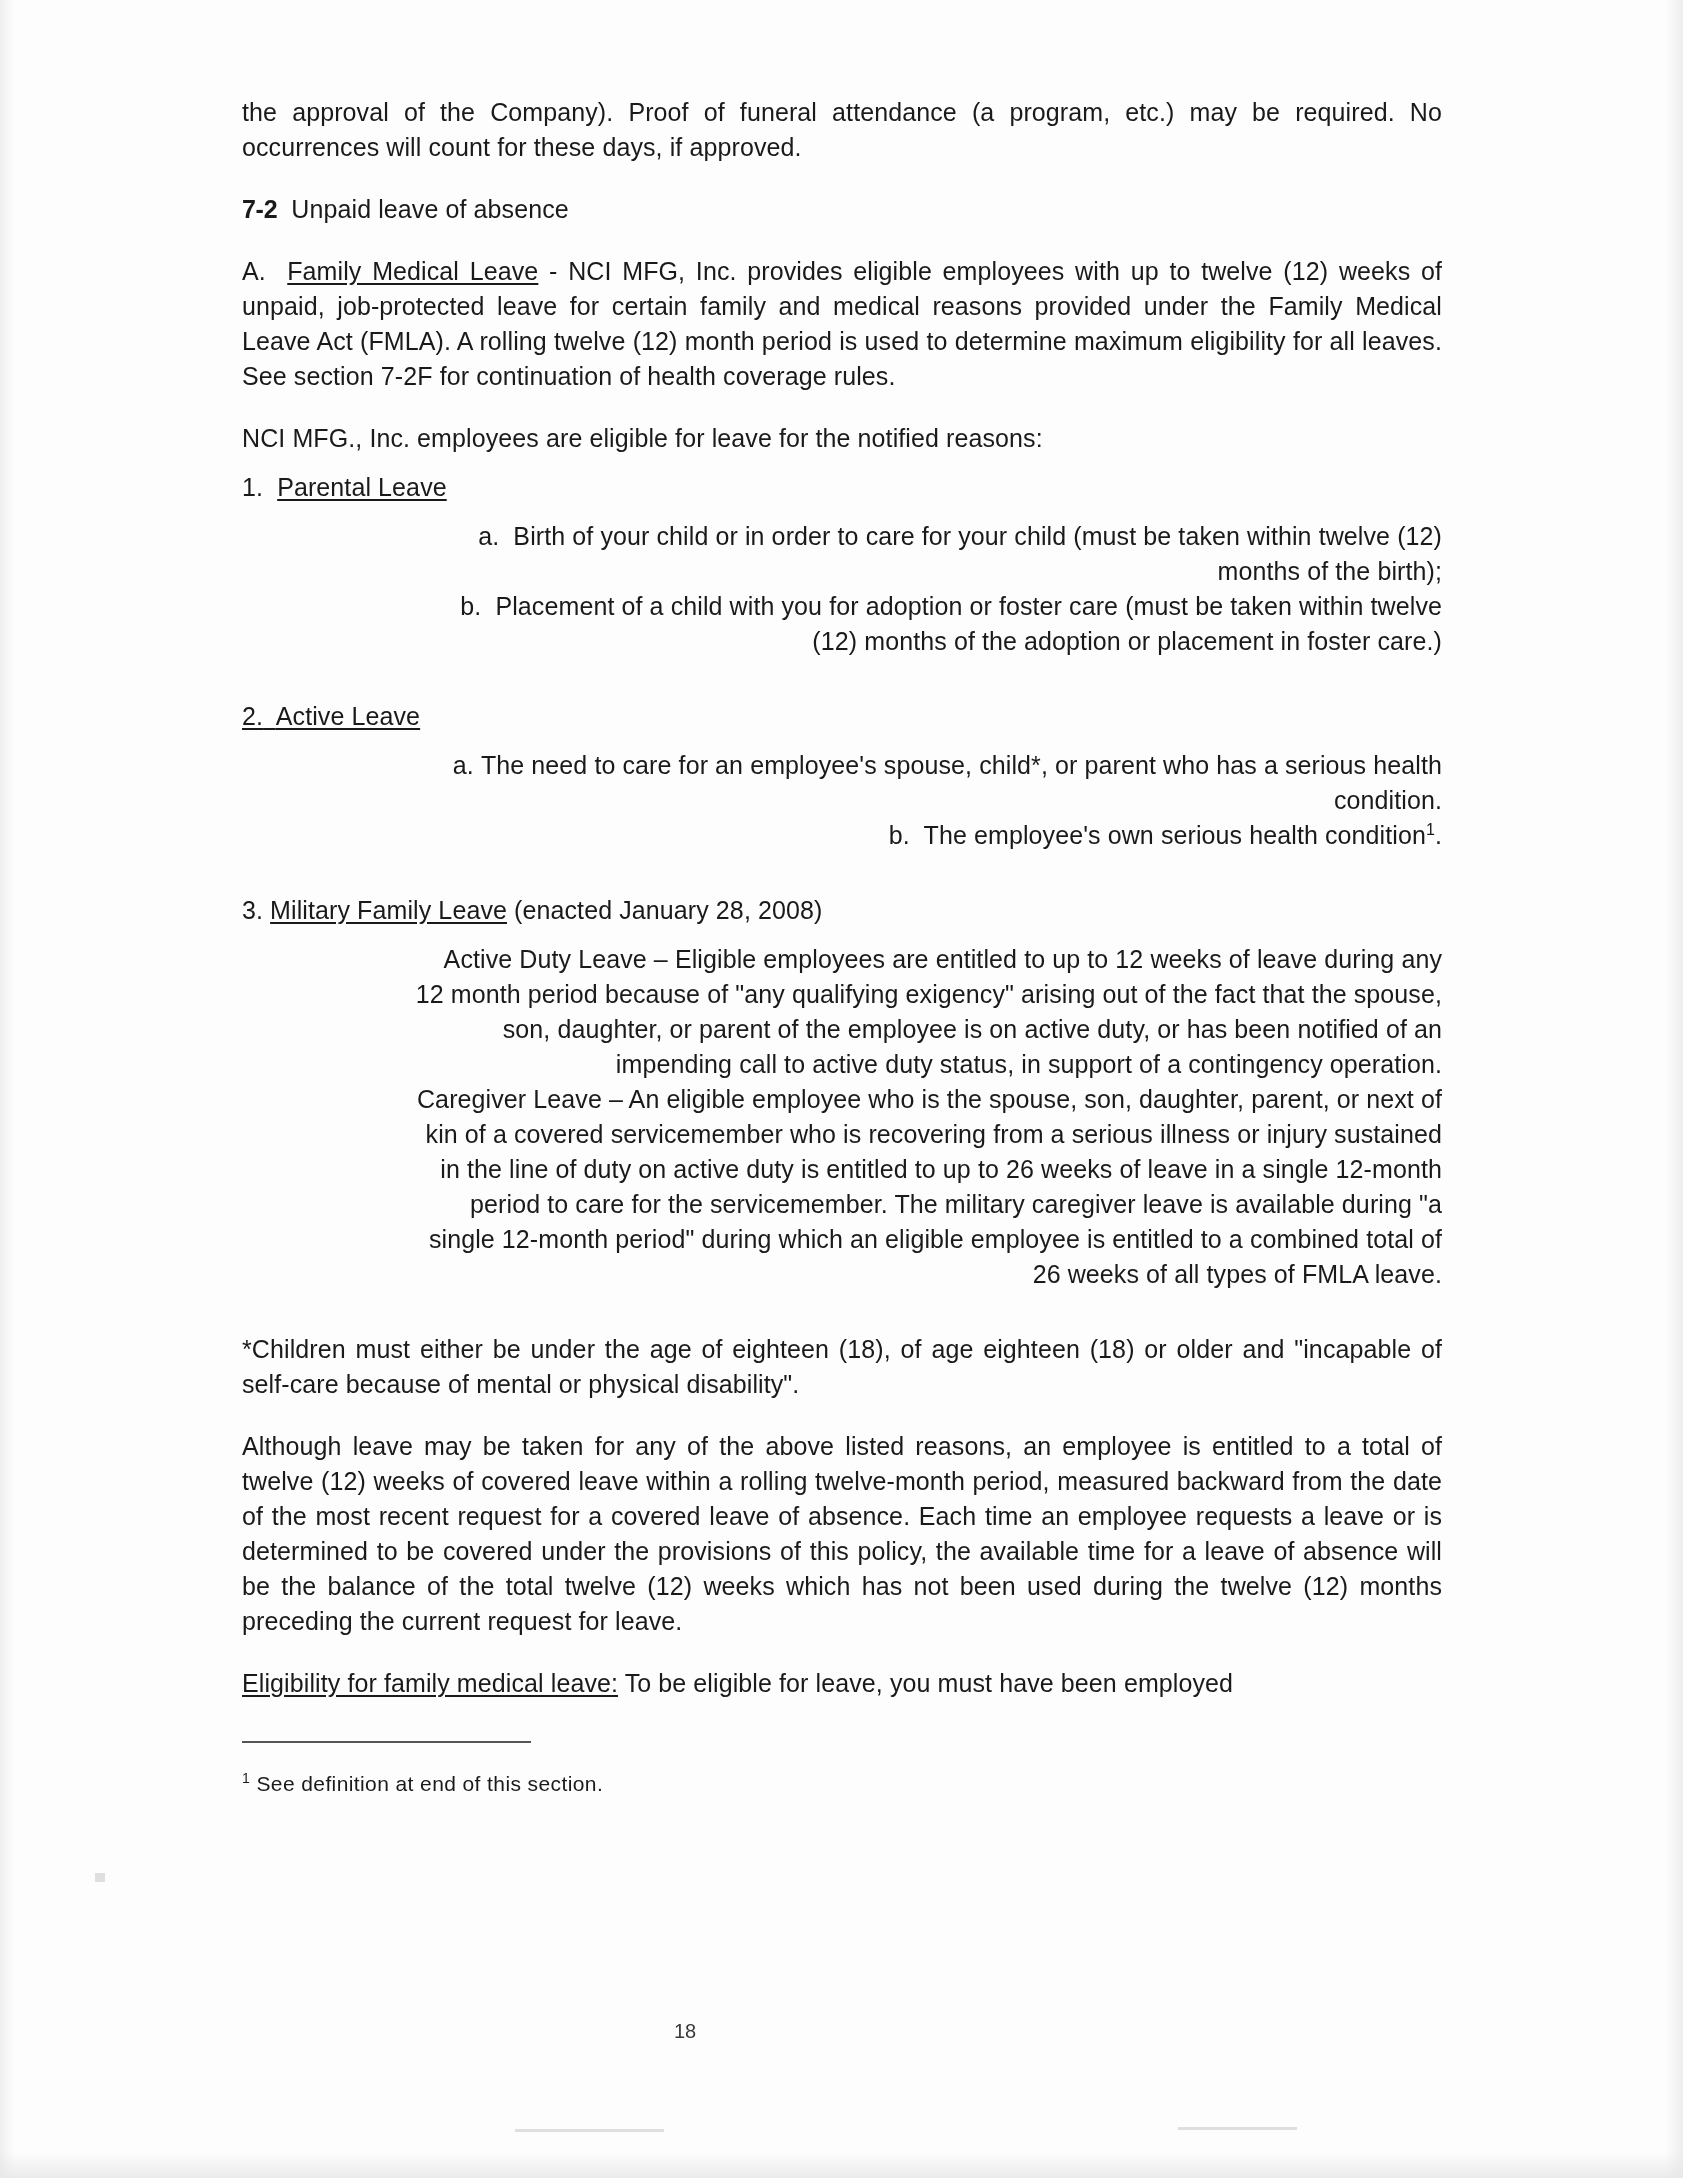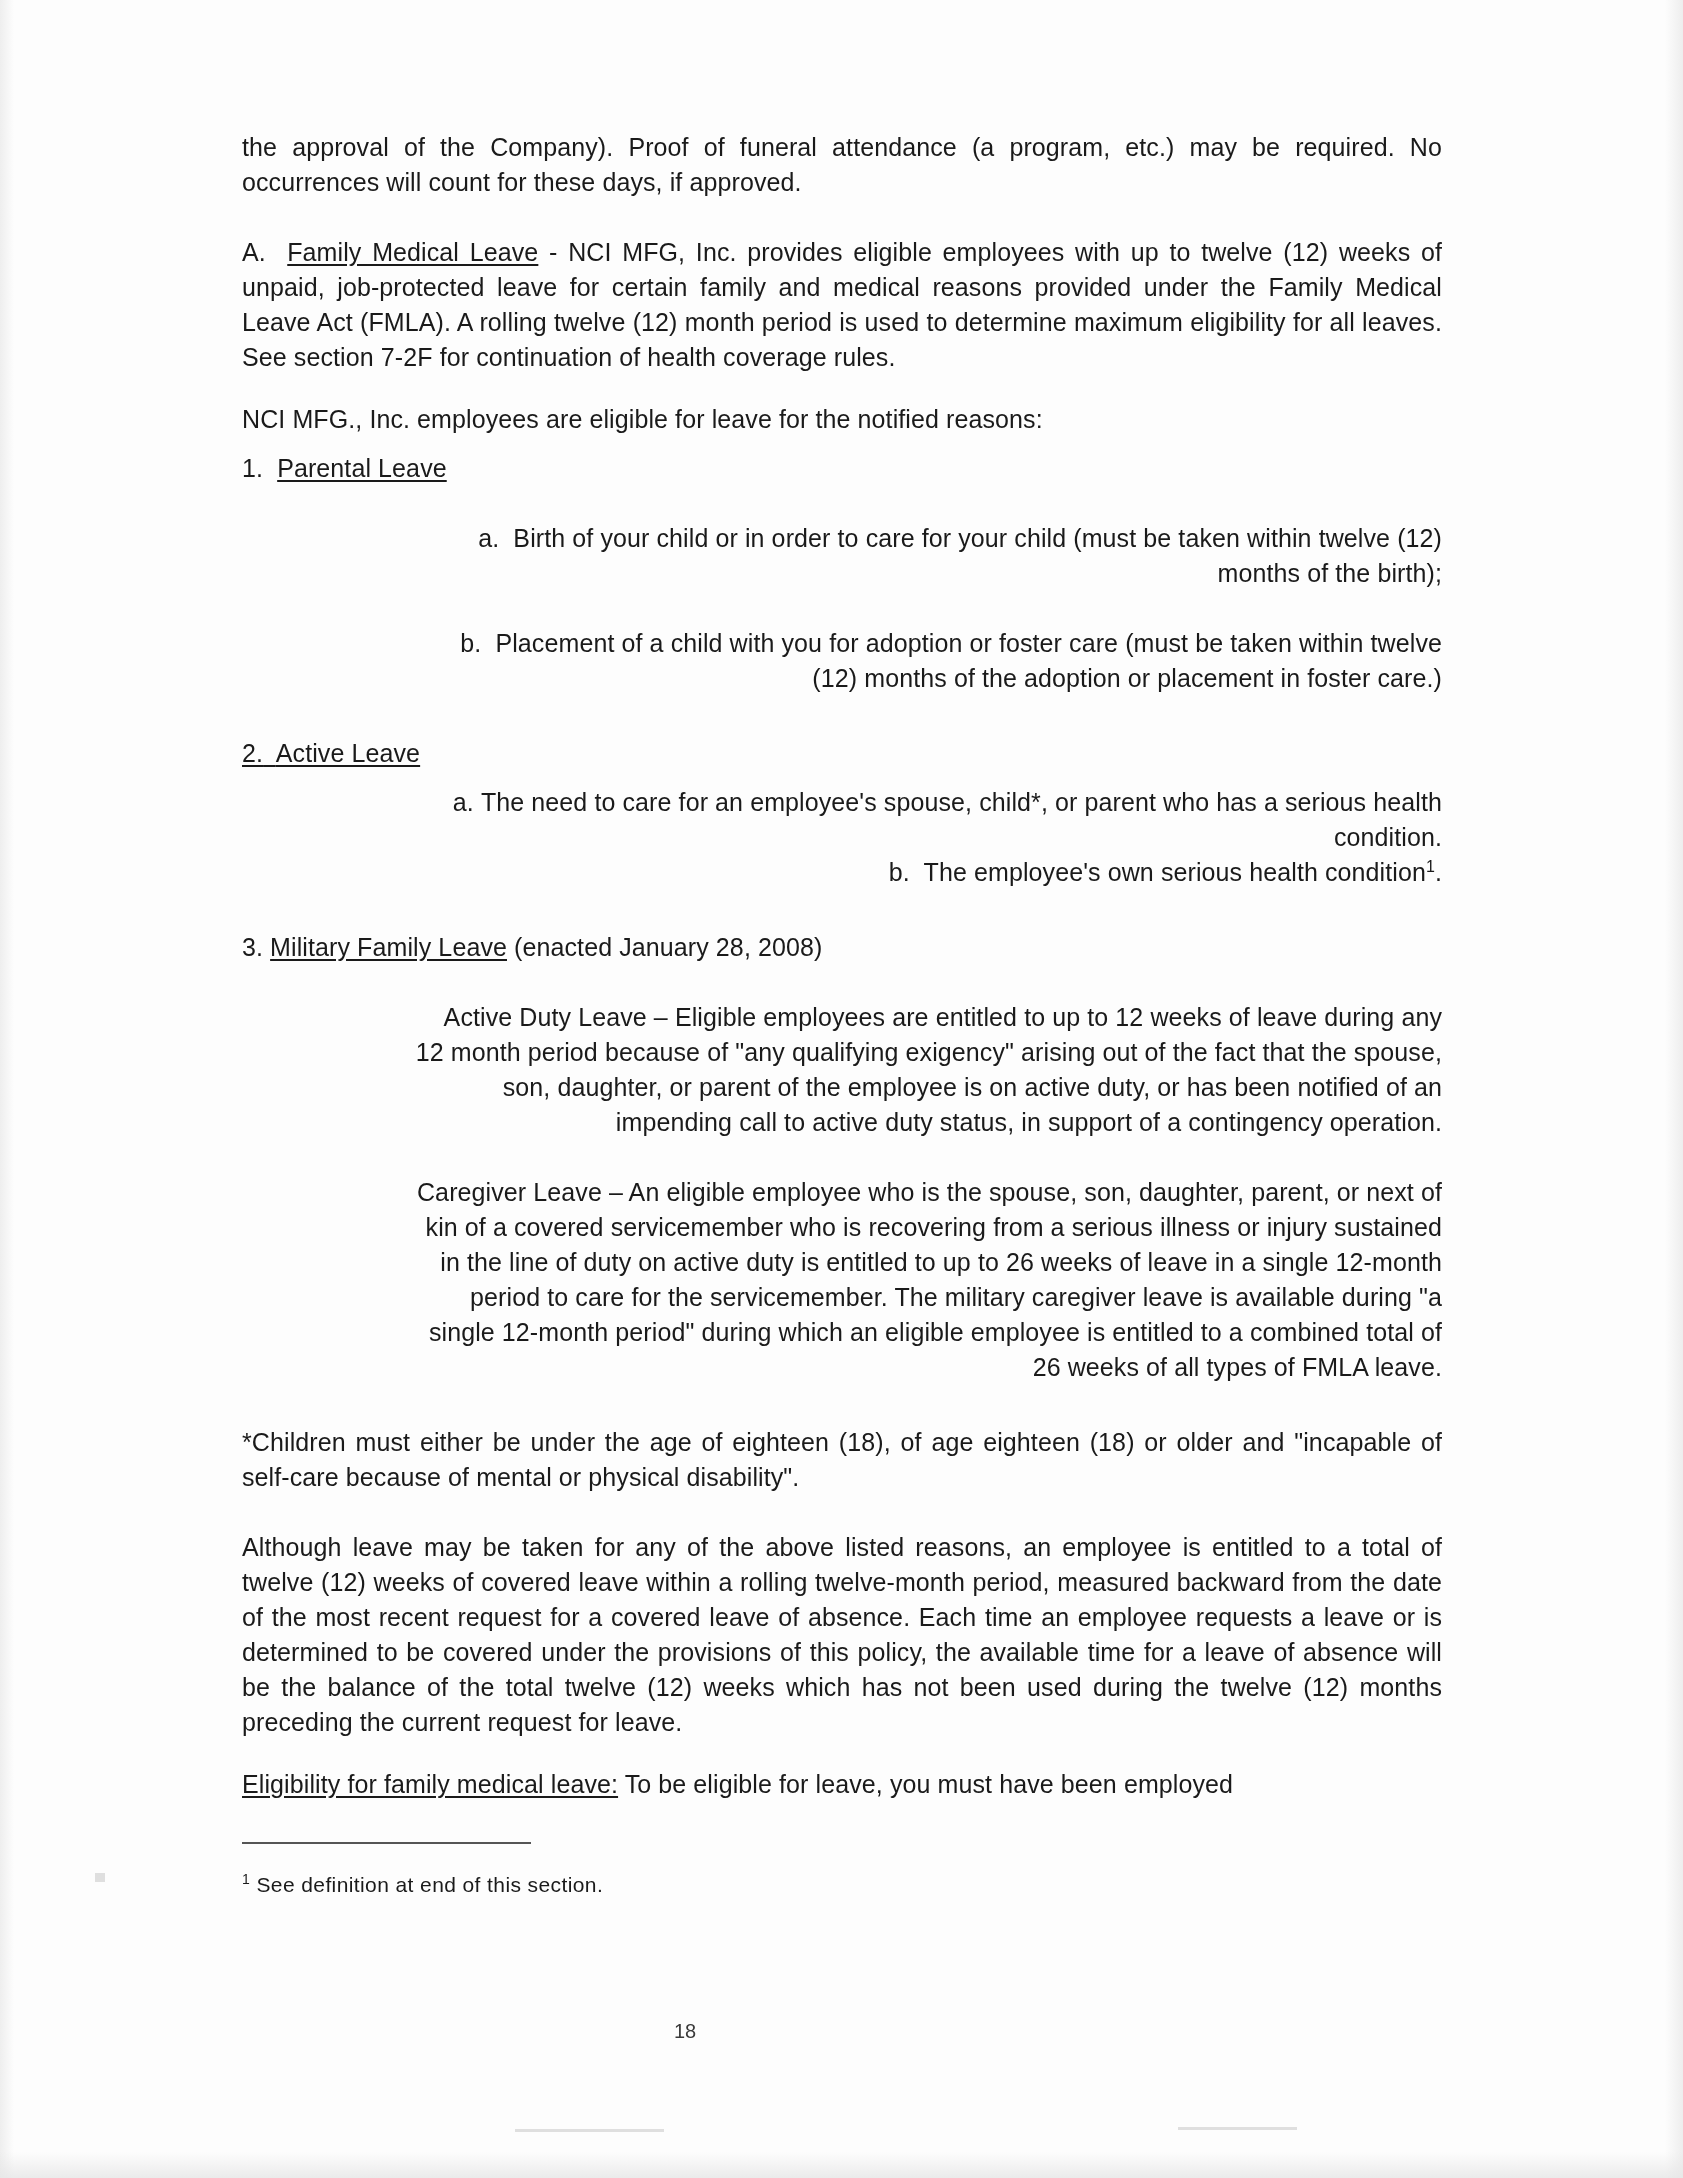--- a/index.html
+++ b/index.html
@@ -63,21 +63,20 @@
   p, div.line {
     margin: 0;
     font-size: 25px;
     line-height: 35px;
     letter-spacing: 0.1px;
   }
 
   .just {
     text-align: justify;
     text-justify: inter-word;
-    margin-top: 35px;
   }
   .left { text-align: left; }
 
   .blk { margin-bottom: 27px; }
   .blk-sm { margin-bottom: 14px; }
   .blk-lg { margin-bottom: 40px; }
 
   .sec-num {
     font-weight: bold;
     letter-spacing: -0.3px;
@@ -137,20 +136,23 @@
   <div class="scan-edge-bottom"></div>
   <div class="scan-speck" style="left:515px; top:2129px; width:149px; height:3px;"></div>
   <div class="scan-speck" style="left:1178px; top:2127px; width:119px; height:3px;"></div>
   <div class="scan-speck" style="left:95px; top:1873px; width:10px; height:9px;"></div>
 </div>
 
 <div class="content">
 
   <p class="just blk">the approval of the Company).  Proof of funeral attendance (a program, etc.) may be required. No occurrences will count for these days, if approved.</p>
 
+  <p class="left blk">
+    <span class="sec-num">7-2</span><span>&nbsp; </span><span>Unpaid leave of absence</span>
+  </p>
 
   <p class="just blk">
     <span>A.</span><span>&nbsp; </span><span class="u">Family Medical Leave</span><span> - NCI MFG, Inc. provides eligible employees with up to twelve (12) weeks of unpaid, job-protected leave for certain family and medical reasons provided under the Family Medical Leave Act (FMLA).  A rolling twelve (12) month period is used to determine maximum eligibility for all leaves.  See section 7-2F for continuation of health coverage rules.</span>
   </p>
 
   <p class="left blk-sm">NCI MFG., Inc. employees are eligible for leave for the notified reasons:</p>
 
   <p class="left lvl-1 blk-sm">
     <span>1.</span><span>&nbsp; </span><span class="u">Parental Leave</span>
   </p>

